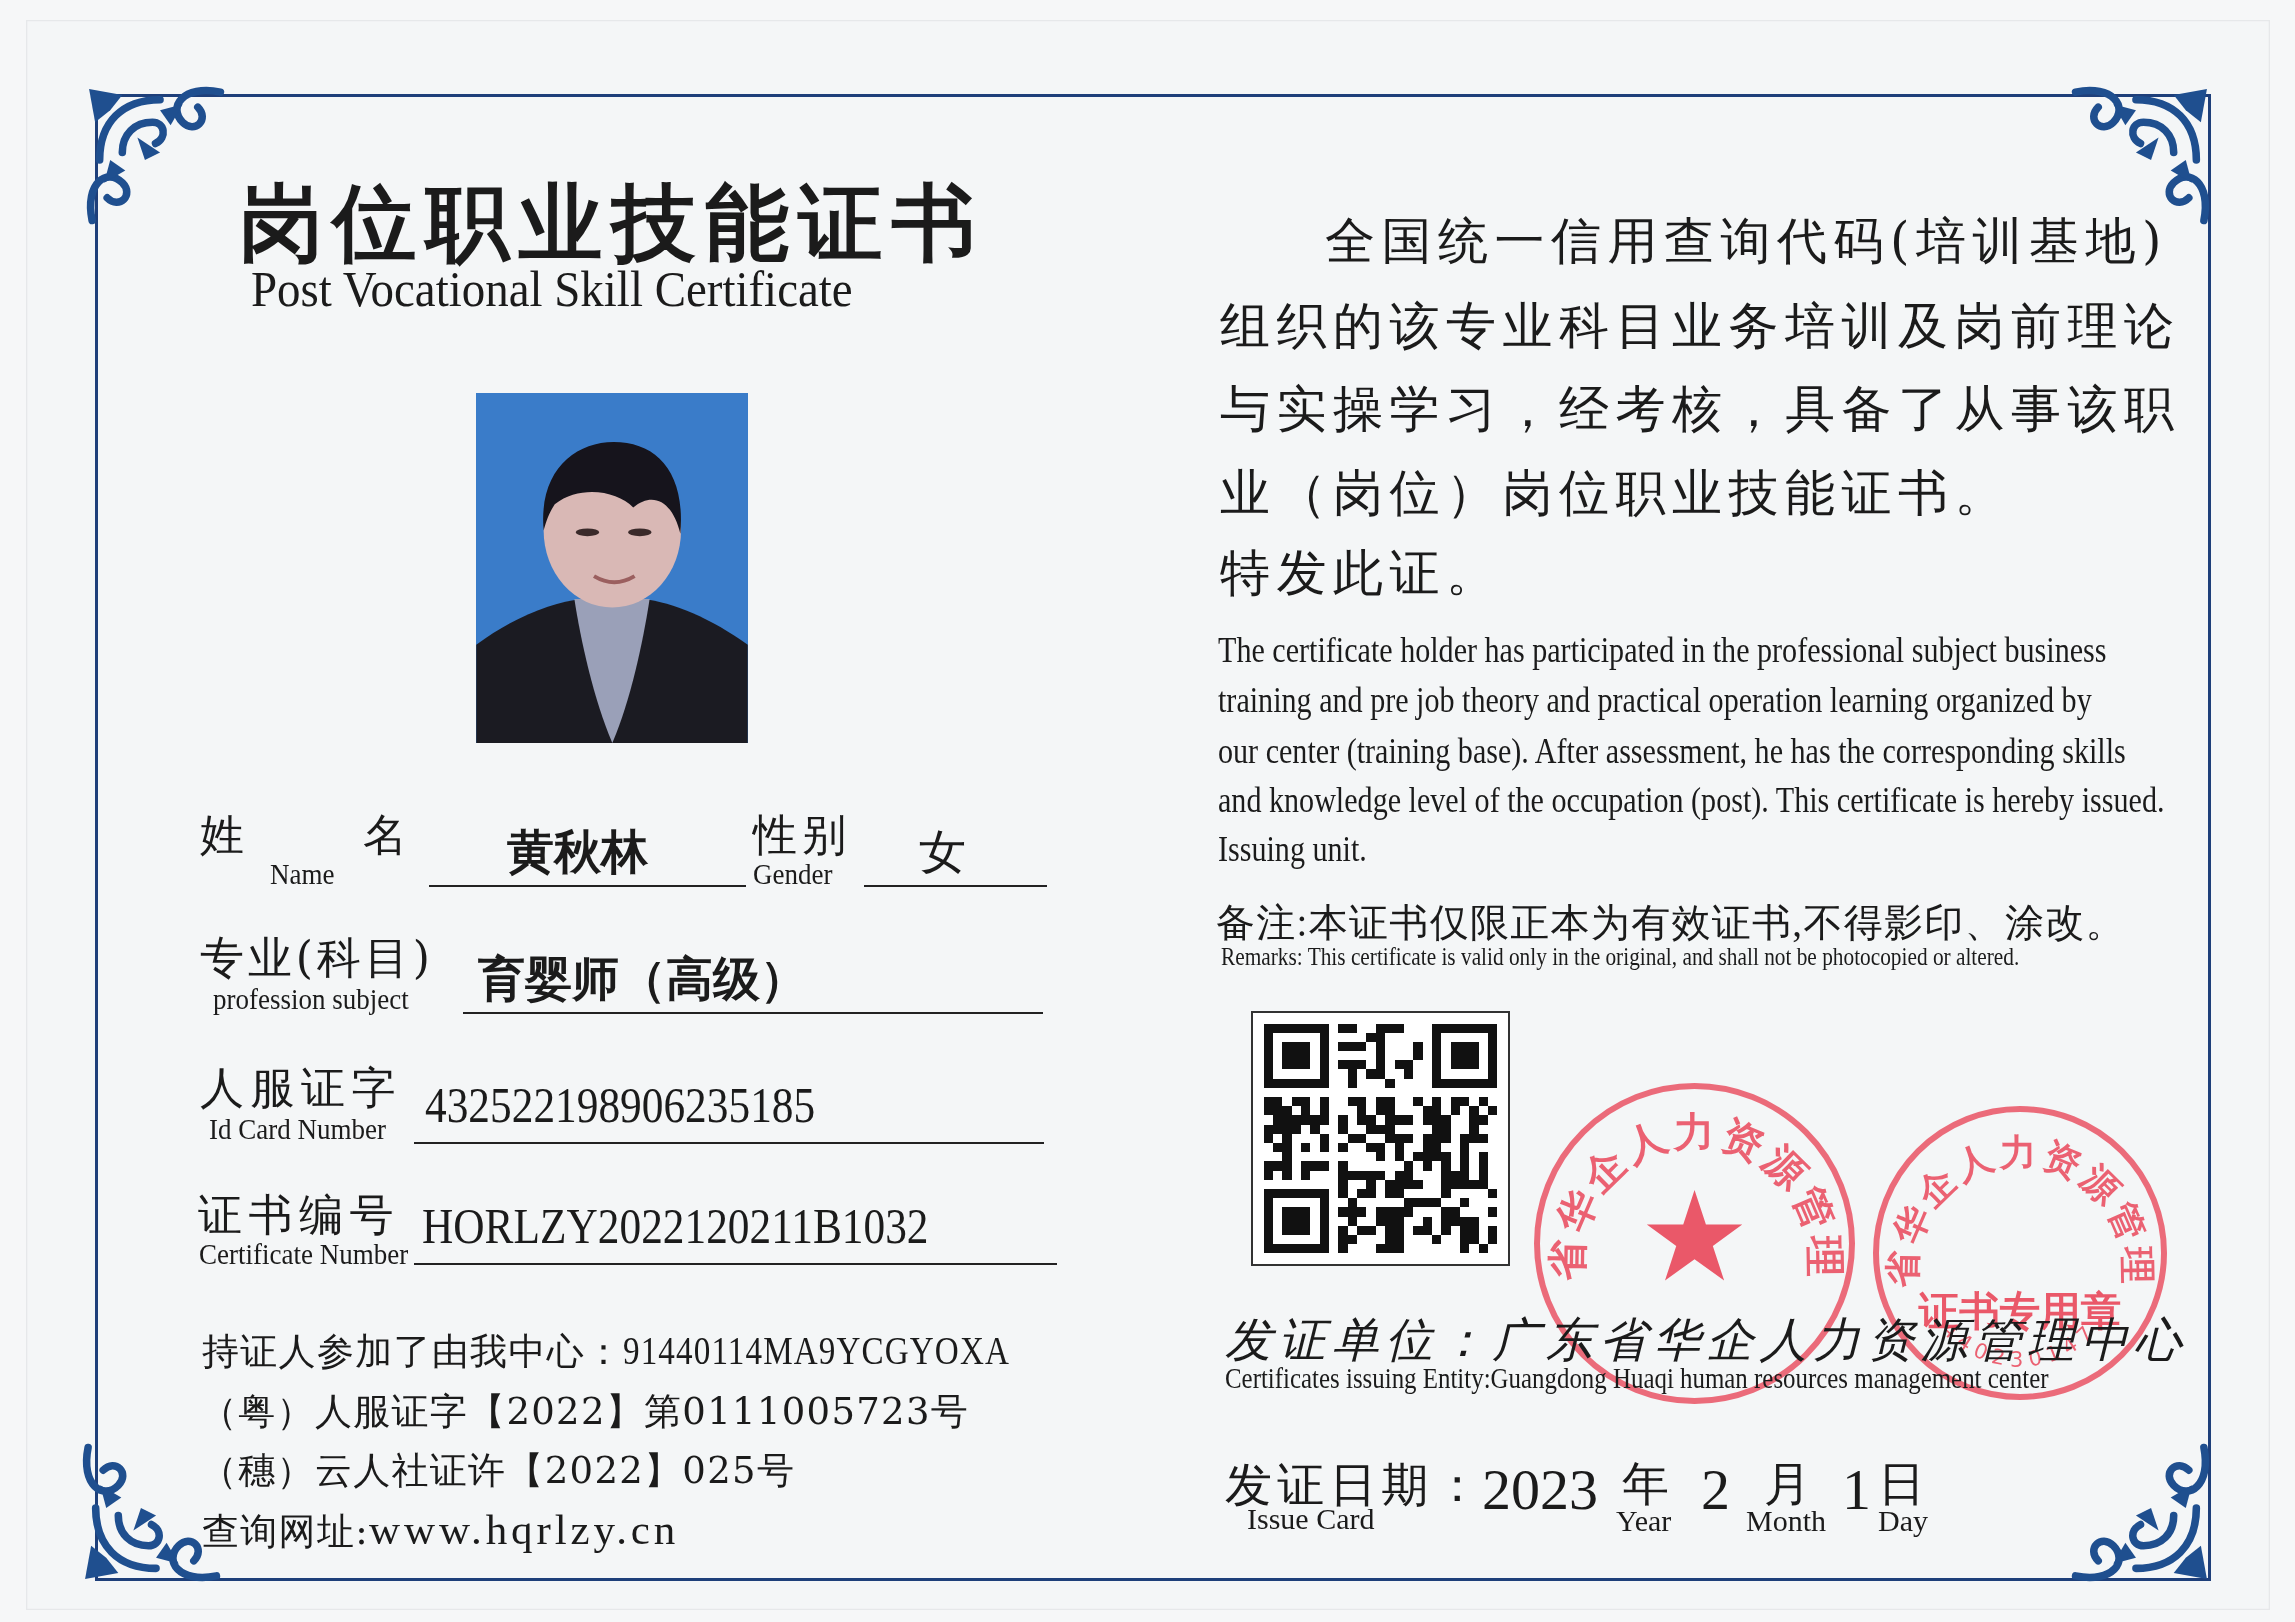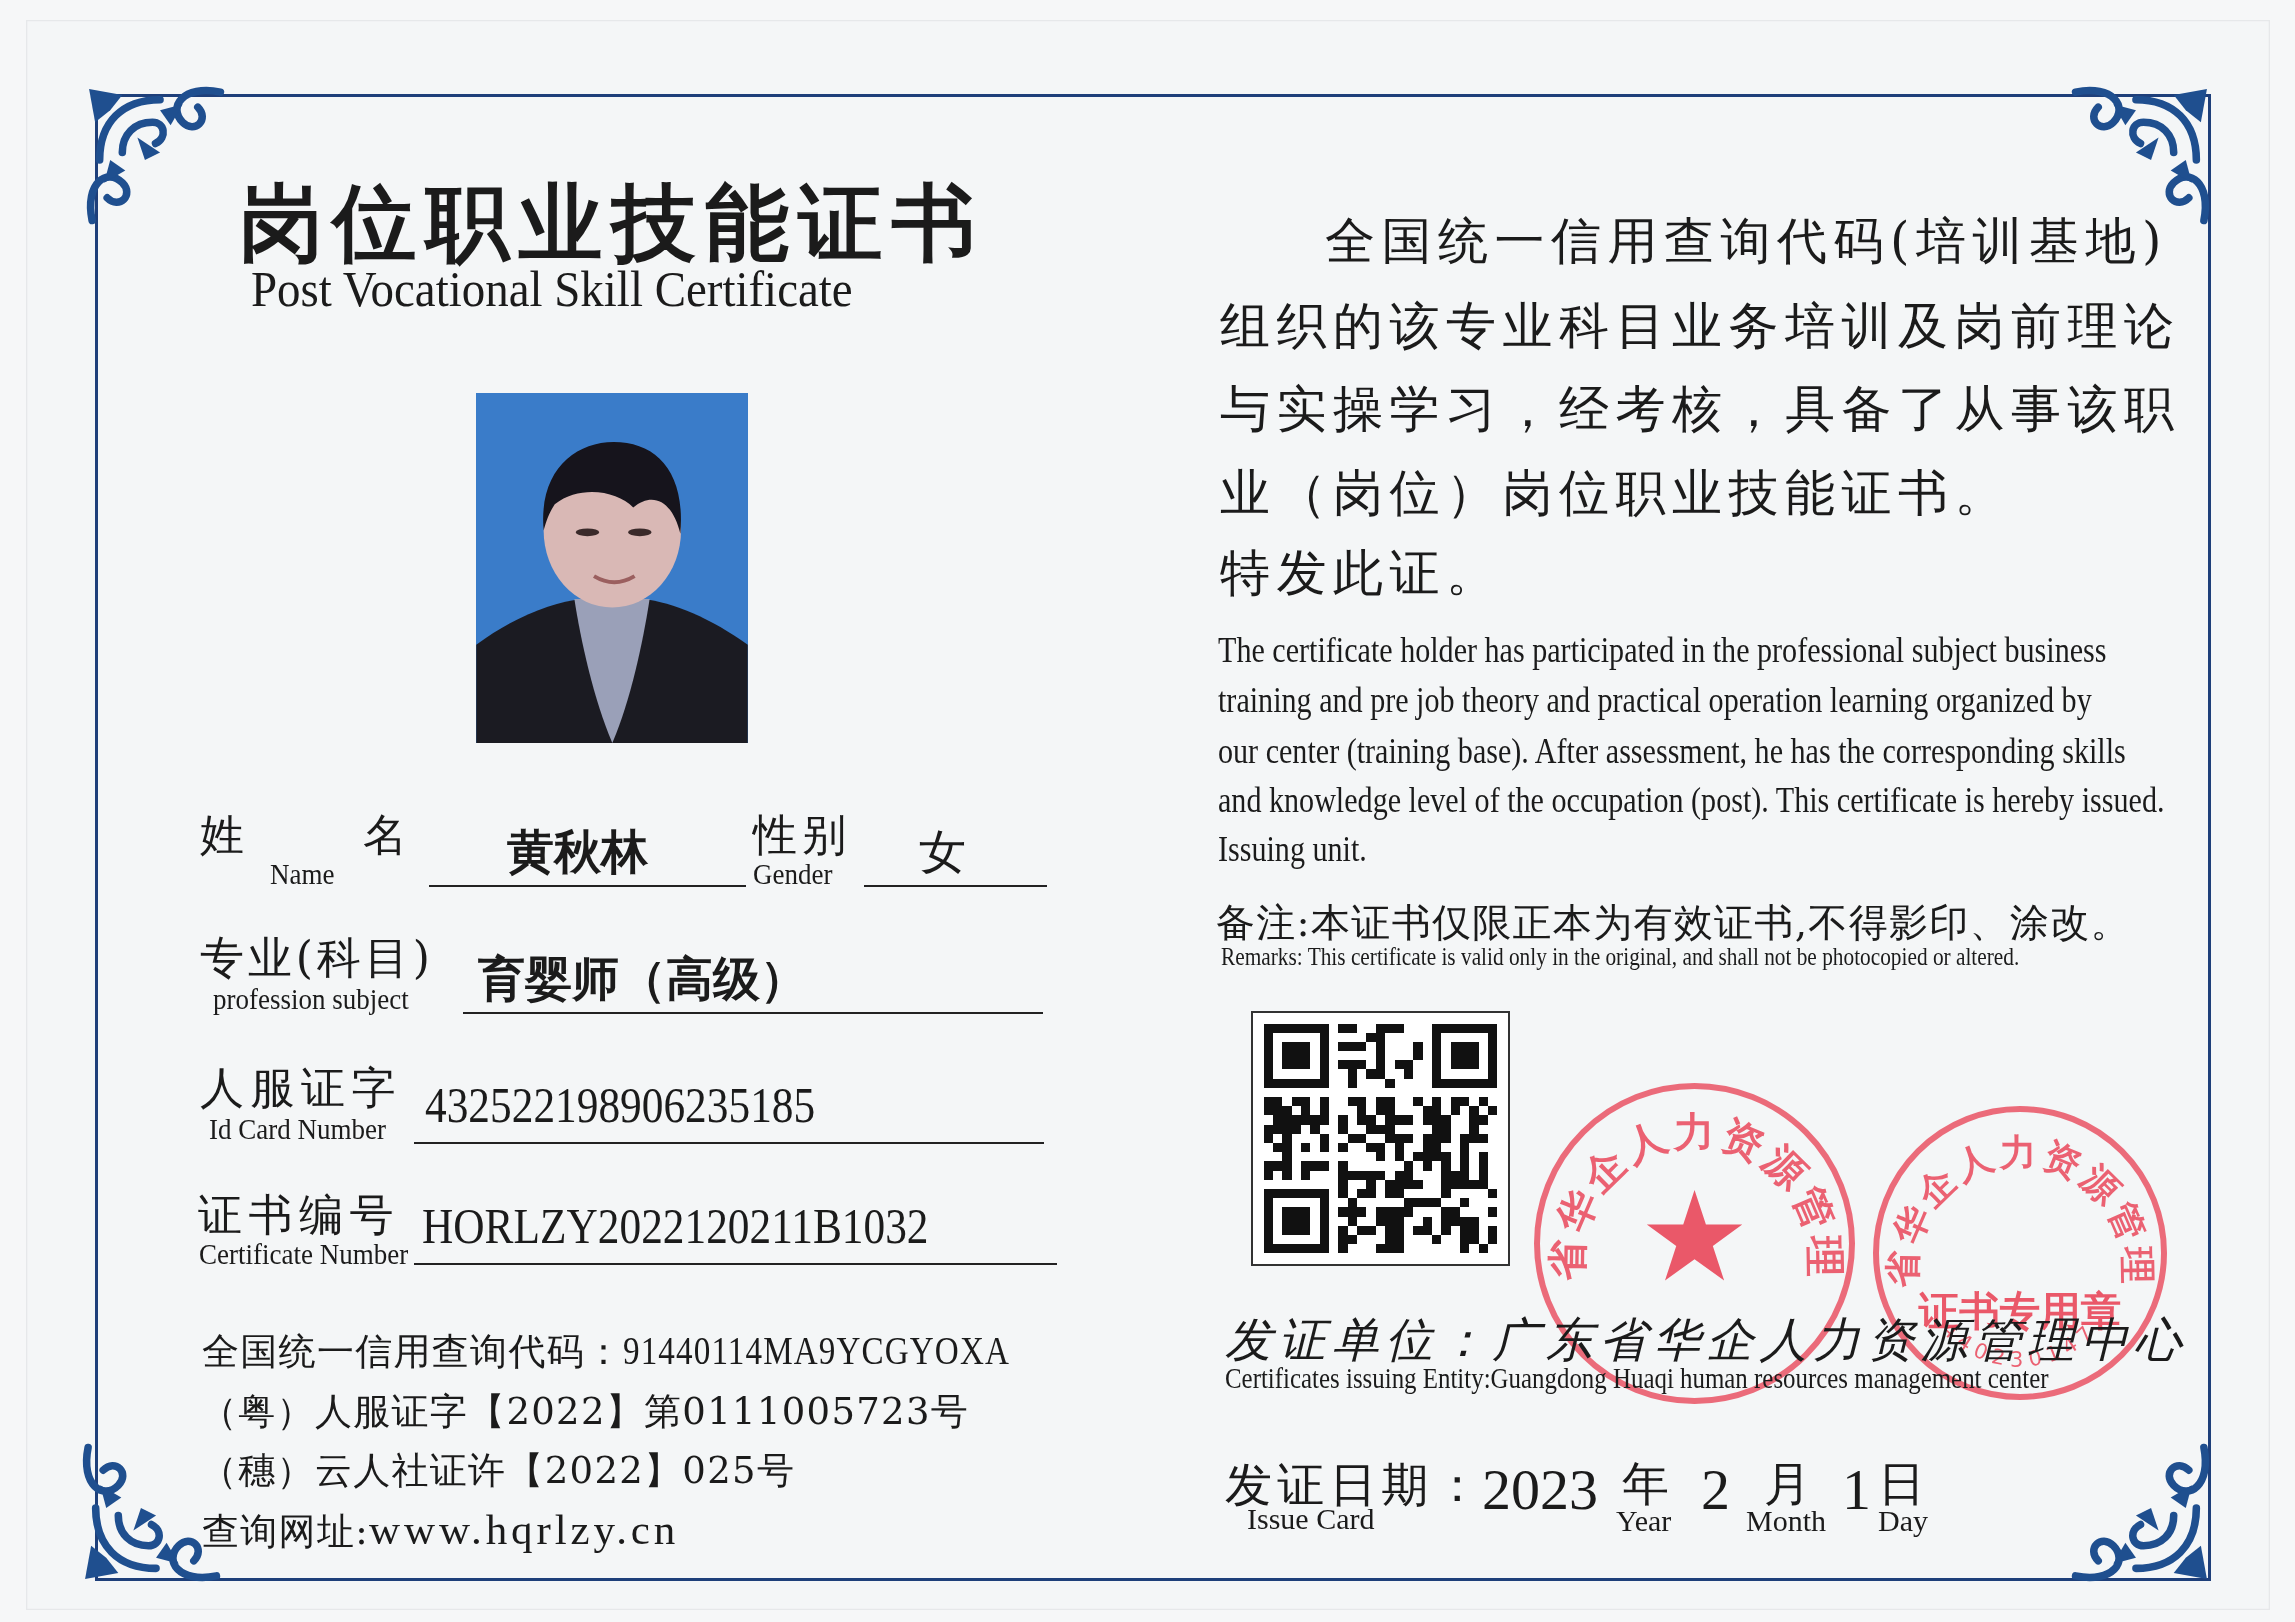--- a/index.html
+++ b/index.html
@@ -18,21 +18,21 @@
   .title-cn { left:239px; top:167px; font-size:84px; letter-spacing:9.2px; font-weight:bold; }
   .title-en { left:251px; top:260px; font-size:51px; transform:scaleX(0.92); transform-origin:left; }
   .photo { position:absolute; left:476px; top:393px; width:272px; height:350px; background:#3a7cc9; overflow:hidden; }
   .underline { position:absolute; height:0; border-top:2px solid #222; }
   .lbl-cn { font-size:44px; letter-spacing:9.2px; }
   .lbl-en { font-size:30px; transform:scaleX(0.9); transform-origin:left; }
   .val { font-size:47px; }
   .field-val-num { font-size:51px; font-family:"Liberation Serif", serif; transform:scaleX(0.85); transform-origin:left; }
   .para-cn { font-size:50px; letter-spacing:6.5px; line-height:1; }
   .para-en { font-size:35px; transform:scaleX(0.86); transform-origin:left; }
-  .remark-cn { font-size:39px; letter-spacing:1.3px; }
+  .remark-cn { font-size:39px; letter-spacing:1.3px;font-family:Liberation Serif, serif; }
   .remark-en { font-size:26px; transform:scaleX(0.82); transform-origin:left; }
   .info { font-size:37px; letter-spacing:1.3px; }
   .qr { position:absolute; left:1251px; top:1011px; width:259px; height:255px; background:#fff;
         border:2px solid #333; box-sizing:border-box; padding:10.5px; }
   .qr-grid { display:grid; grid-template-columns:repeat(25,1fr); grid-template-rows:repeat(25,1fr); width:100%; height:100%; }
   .qr-grid div { }
   .seal { position:absolute; border-radius:50%; border:6.5px solid rgba(232,60,80,0.75); box-sizing:border-box; }
   .seal svg { position:absolute; left:-6.5px; top:-6.5px; }
   .date-num { font-size:58px; font-family:"Liberation Serif", serif; }
   .date-cn { font-size:47px; }
@@ -144,21 +144,21 @@
 <div class="abs en lbl-en" style="left:209px;top:1112px;">Id Card Number</div>
 <div class="abs field-val-num" style="left:425px;top:1076px;">432522198906235185</div>
 <div class="underline" style="left:414px;top:1142px;width:630px;"></div>
 
 <div class="abs cn lbl-cn" style="left:198px;top:1186px;letter-spacing:6.5px;">证书编号</div>
 <div class="abs en lbl-en" style="left:199px;top:1237px;">Certificate Number</div>
 <div class="abs field-val-num" style="left:422px;top:1197px;">HORLZY2022120211B1032</div>
 <div class="underline" style="left:414px;top:1263px;width:643px;"></div>
 
 <div class="abs cn info" style="left:202px;top:1327px;">
-  <span>全国统一信用查询代码：</span><span class="mono" style="display:inline-block;transform:scaleX(0.85);transform-origin:left;font-size:39px;">91440114MA9YCGYOXA</span>
+  <span>持证人参加了由我中心：</span><span class="mono" style="display:inline-block;transform:scaleX(0.85);transform-origin:left;font-size:39px;">91440114MA9YCGYOXA</span>
 </div>
 <div class="abs cn info" style="left:200px;top:1387px;">（粤）人服证字【2022】第0111005723号</div>
 <div class="abs cn info" style="left:200px;top:1446px;">（穗）云人社证许【2022】025号</div>
 <div class="abs cn info" style="left:202px;top:1505px;">
   <span>查询网址:</span><span class="mono" style="font-size:43px;letter-spacing:3.9px;">www.hqrlzy.cn</span>
 </div>
 
 <div class="abs cn para-cn" style="left:1325px;top:216px;">全国统一信用查询代码(培训基地)</div>
 <div class="abs cn para-cn" style="left:1220px;top:301px;">组织的该专业科目业务培训及岗前理论</div>
 <div class="abs cn para-cn" style="left:1220px;top:384px;">与实操学习，经考核，具备了从事该职</div>

